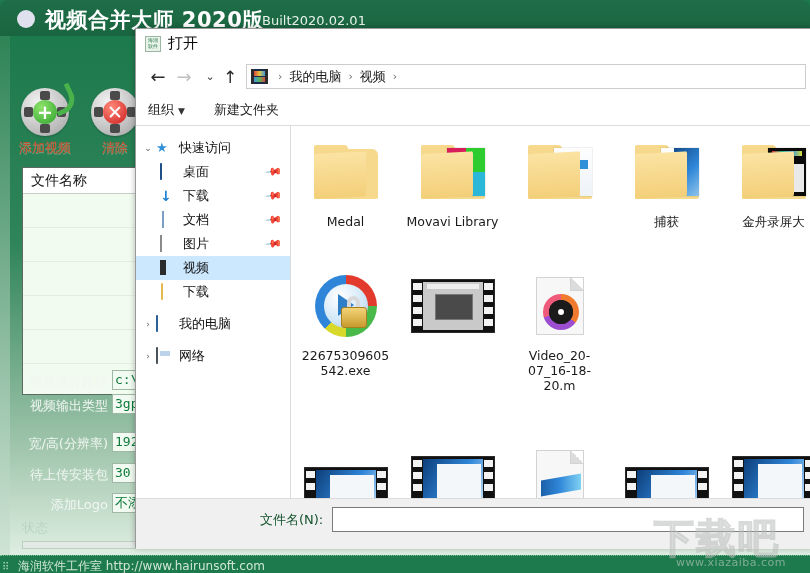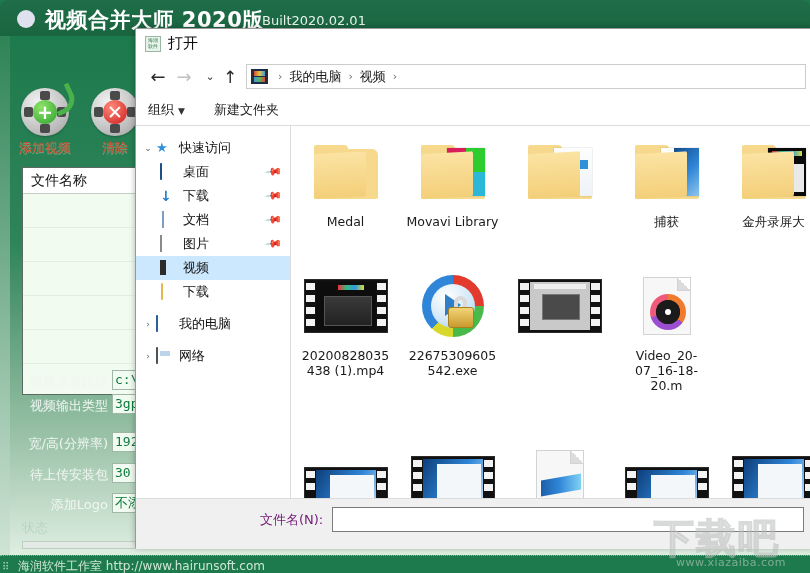--- a/index.html
+++ b/index.html
@@ -319,21 +319,21 @@
   .docico .hole{position:absolute;left:21px;top:31px;width:6px;height:6px;border-radius:50%;background:#fff;z-index:2;}
   .docico .blue{
     position:absolute;left:4px;top:26px;width:40px;height:16px;
     background:linear-gradient(90deg,#1b5fa8,#2f86d8 45%,#7fd1f2);transform:skewY(-10deg);
   }
 
   #dlg-bottom{
     position:absolute;left:0;top:469px;width:100%;height:50px;background:#f0f0f0;
     border-top:1px solid #dcdcdc;
   }
-  #fname-label{position:absolute;left:124px;top:12px;font-size:13px;color:#701a75;}
+  #fname-label{position:absolute;left:124px;top:12px;font-size:13px;color:#14532d;}
   #fname-input{
     position:absolute;left:196px;top:8px;right:10px;height:25px;
     background:#fff;border:1px solid #7a7a7a;box-sizing:border-box;
     font-size:13px;padding:0 5px;outline:none;
     font-family:"DejaVu Sans","Liberation Sans",sans-serif;
   }
 
   
   #watermark{
     position:absolute;right:6px;bottom:2px;width:150px;height:62px;pointer-events:none;opacity:.55;
@@ -566,36 +566,20 @@
                 <div class="front"></div>
               </div>
           </div>
           <div class="file-name">金舟录屏大</div>
         </div>
       </div>
 
       <div class="file-row" style="top:140px;">
         <div class="file-cell">
           <div class="file-ico">
-            <div class="film">
-              <div class="sp" style="left:1px;top:3px;"></div>
-                <div class="sp" style="left:1px;top:15px;"></div>
-              <div class="sp" style="left:1px;top:27px;"></div>
-                <div class="sp" style="left:1px;top:39px;"></div>
-              <div class="sp" style="right:1px;top:3px;"></div>
-                <div class="sp" style="right:1px;top:15px;"></div>
-              <div class="sp" style="right:1px;top:27px;"></div>
-                <div class="sp" style="right:1px;top:39px;"></div>
-              <div class="inner shot-dark"></div>
-            </div>
-          </div>
-          <div class="file-name">20200828035438 (1).mp4</div>
-        </div>
-        <div class="file-cell">
-          <div class="file-ico">
             <div class="orb">
               <div class="ring"></div>
                 <div class="inner"></div>
                 <div class="play"></div>
               <div class="lock-shackle"></div>
                 <div class="lock-body"></div>
             </div>
           </div>
           <div class="file-name">22675309605542.exe</div>
         </div>

